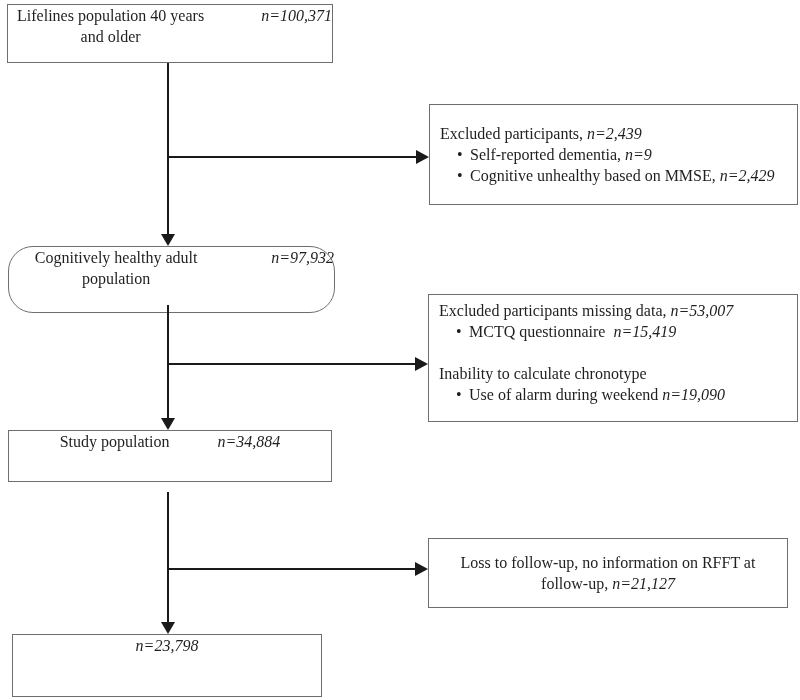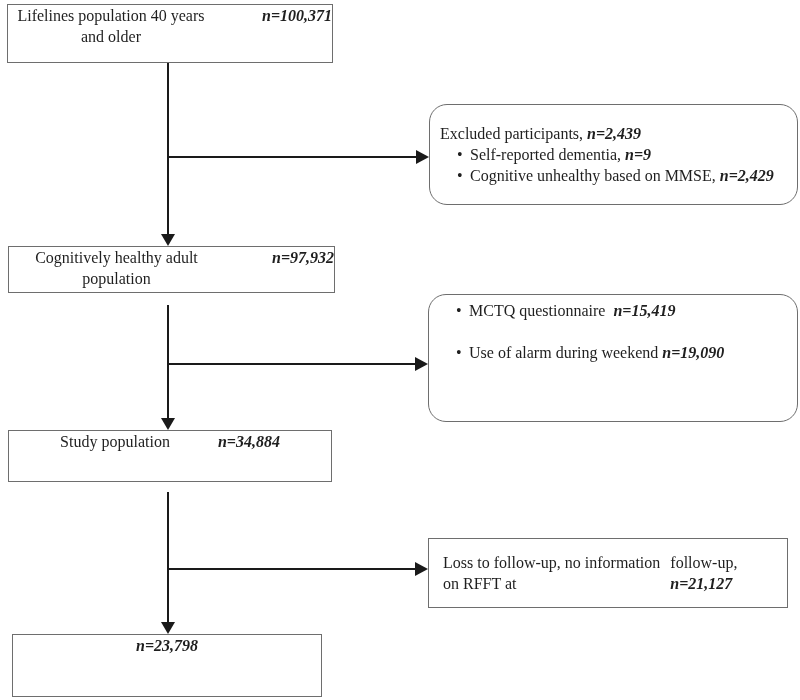--- a/index.html
+++ b/index.html
@@ -21,31 +21,31 @@
     line-height: 21px;
   }
   .main-box {
     display: flex;
     flex-direction: row;
     justify-content: center;
     align-items: flex-start;
     text-align: center;
     gap: 48px;
   }
-  .n { font-style: italic; font-weight: bold; }
+  .n { font-style: italic; }
   .tline { white-space: pre-wrap; }
-  .excl { padding-left: 10px; padding-right: 6px; border-radius: 18px; }
+  .excl { padding-left: 10px; padding-right: 6px; }
   .excl-center { display: flex; flex-direction: column; justify-content: center; }
   .excl-top { padding-top: 5px; }
   .bullet-line { padding-left: 17px; }
   .b { display: inline-block; width: 13px; }
   .spacer { height: 21px; }
   .center-box {
     display: flex;
-    flex-direction: row;
+    flex-direction: column;
     justify-content: center;
     align-items: center;
     text-align: left;
     padding: 0 14px;
   }
   .vline { position: absolute; width: 2px; background: #1a1a1a; }
   .hline { position: absolute; height: 2px; background: #1a1a1a; }
   .arrow-down {
     position: absolute; width: 0; height: 0;
     border-left: 7px solid transparent;
@@ -53,21 +53,21 @@
     border-top: 12px solid #1a1a1a;
   }
   .arrow-right {
     position: absolute; width: 0; height: 0;
     border-top: 7px solid transparent;
     border-bottom: 7px solid transparent;
     border-left: 13px solid #1a1a1a;
   }
   
   #mb1 { left: 7px;  top: 4px;   width: 326px; height: 59px; }
-  #mb2 { left: 8px;  top: 246px; width: 327px; height: 47px; }
+  #mb2 { left: 8px;  top: 246px; width: 327px; height: 67px; border-radius: 25px; }
   #mb3 { left: 8px;  top: 430px; width: 324px; height: 52px; }
   #mb4 { left: 12px; top: 634px; width: 310px; height: 63px; }
   #eb1 { left: 429px; top: 104px; width: 369px; height: 101px; }
   #eb2 { left: 428px; top: 294px; width: 370px; height: 128px; }
   #eb3 { left: 428px; top: 538px; width: 360px; height: 70px;  }
   
   #v1 { left: 167px; top: 63px;  height: 172px; }
   #v2 { left: 167px; top: 305px; height: 114px; }
   #v3 { left: 167px; top: 492px; height: 131px; }
   #ad1 { left: 161px; top: 234px; }
@@ -104,22 +104,24 @@
     <div class="tline n">n=23,798</div>
   </div>
 
   <div class="box excl excl-center" id="eb1">
     <div class="tline"><span>Excluded participants, </span><span class="n">n=2,439</span></div>
     <div class="tline bullet-line"><span class="b">•</span><span>Self-reported dementia, </span><span class="n">n=9</span></div>
     <div class="tline bullet-line"><span class="b">•</span><span>Cognitive unhealthy based on MMSE, </span><span class="n">n=2,429</span></div>
   </div>
 
   <div class="box excl excl-top" id="eb2">
+    <div class="tline"><span>Excluded participants missing data, </span><span class="n">n=53,007</span></div>
     <div class="tline bullet-line"><span class="b">•</span><span>MCTQ questionnaire  </span><span class="n">n=15,419</span></div>
     <div class="spacer"></div>
+    <div class="tline">Inability to calculate chronotype</div>
     <div class="tline bullet-line"><span class="b">•</span><span>Use of alarm during weekend </span><span class="n">n=19,090</span></div>
   </div>
 
   <div class="box center-box" id="eb3">
     <div class="tline">Loss to follow-up, no information on RFFT at</div>
     <div class="tline"><span>follow-up, </span><span class="n">n=21,127</span></div>
   </div>
 
   <div class="vline" id="v1"></div>
   <div class="arrow-down" id="ad1"></div>

